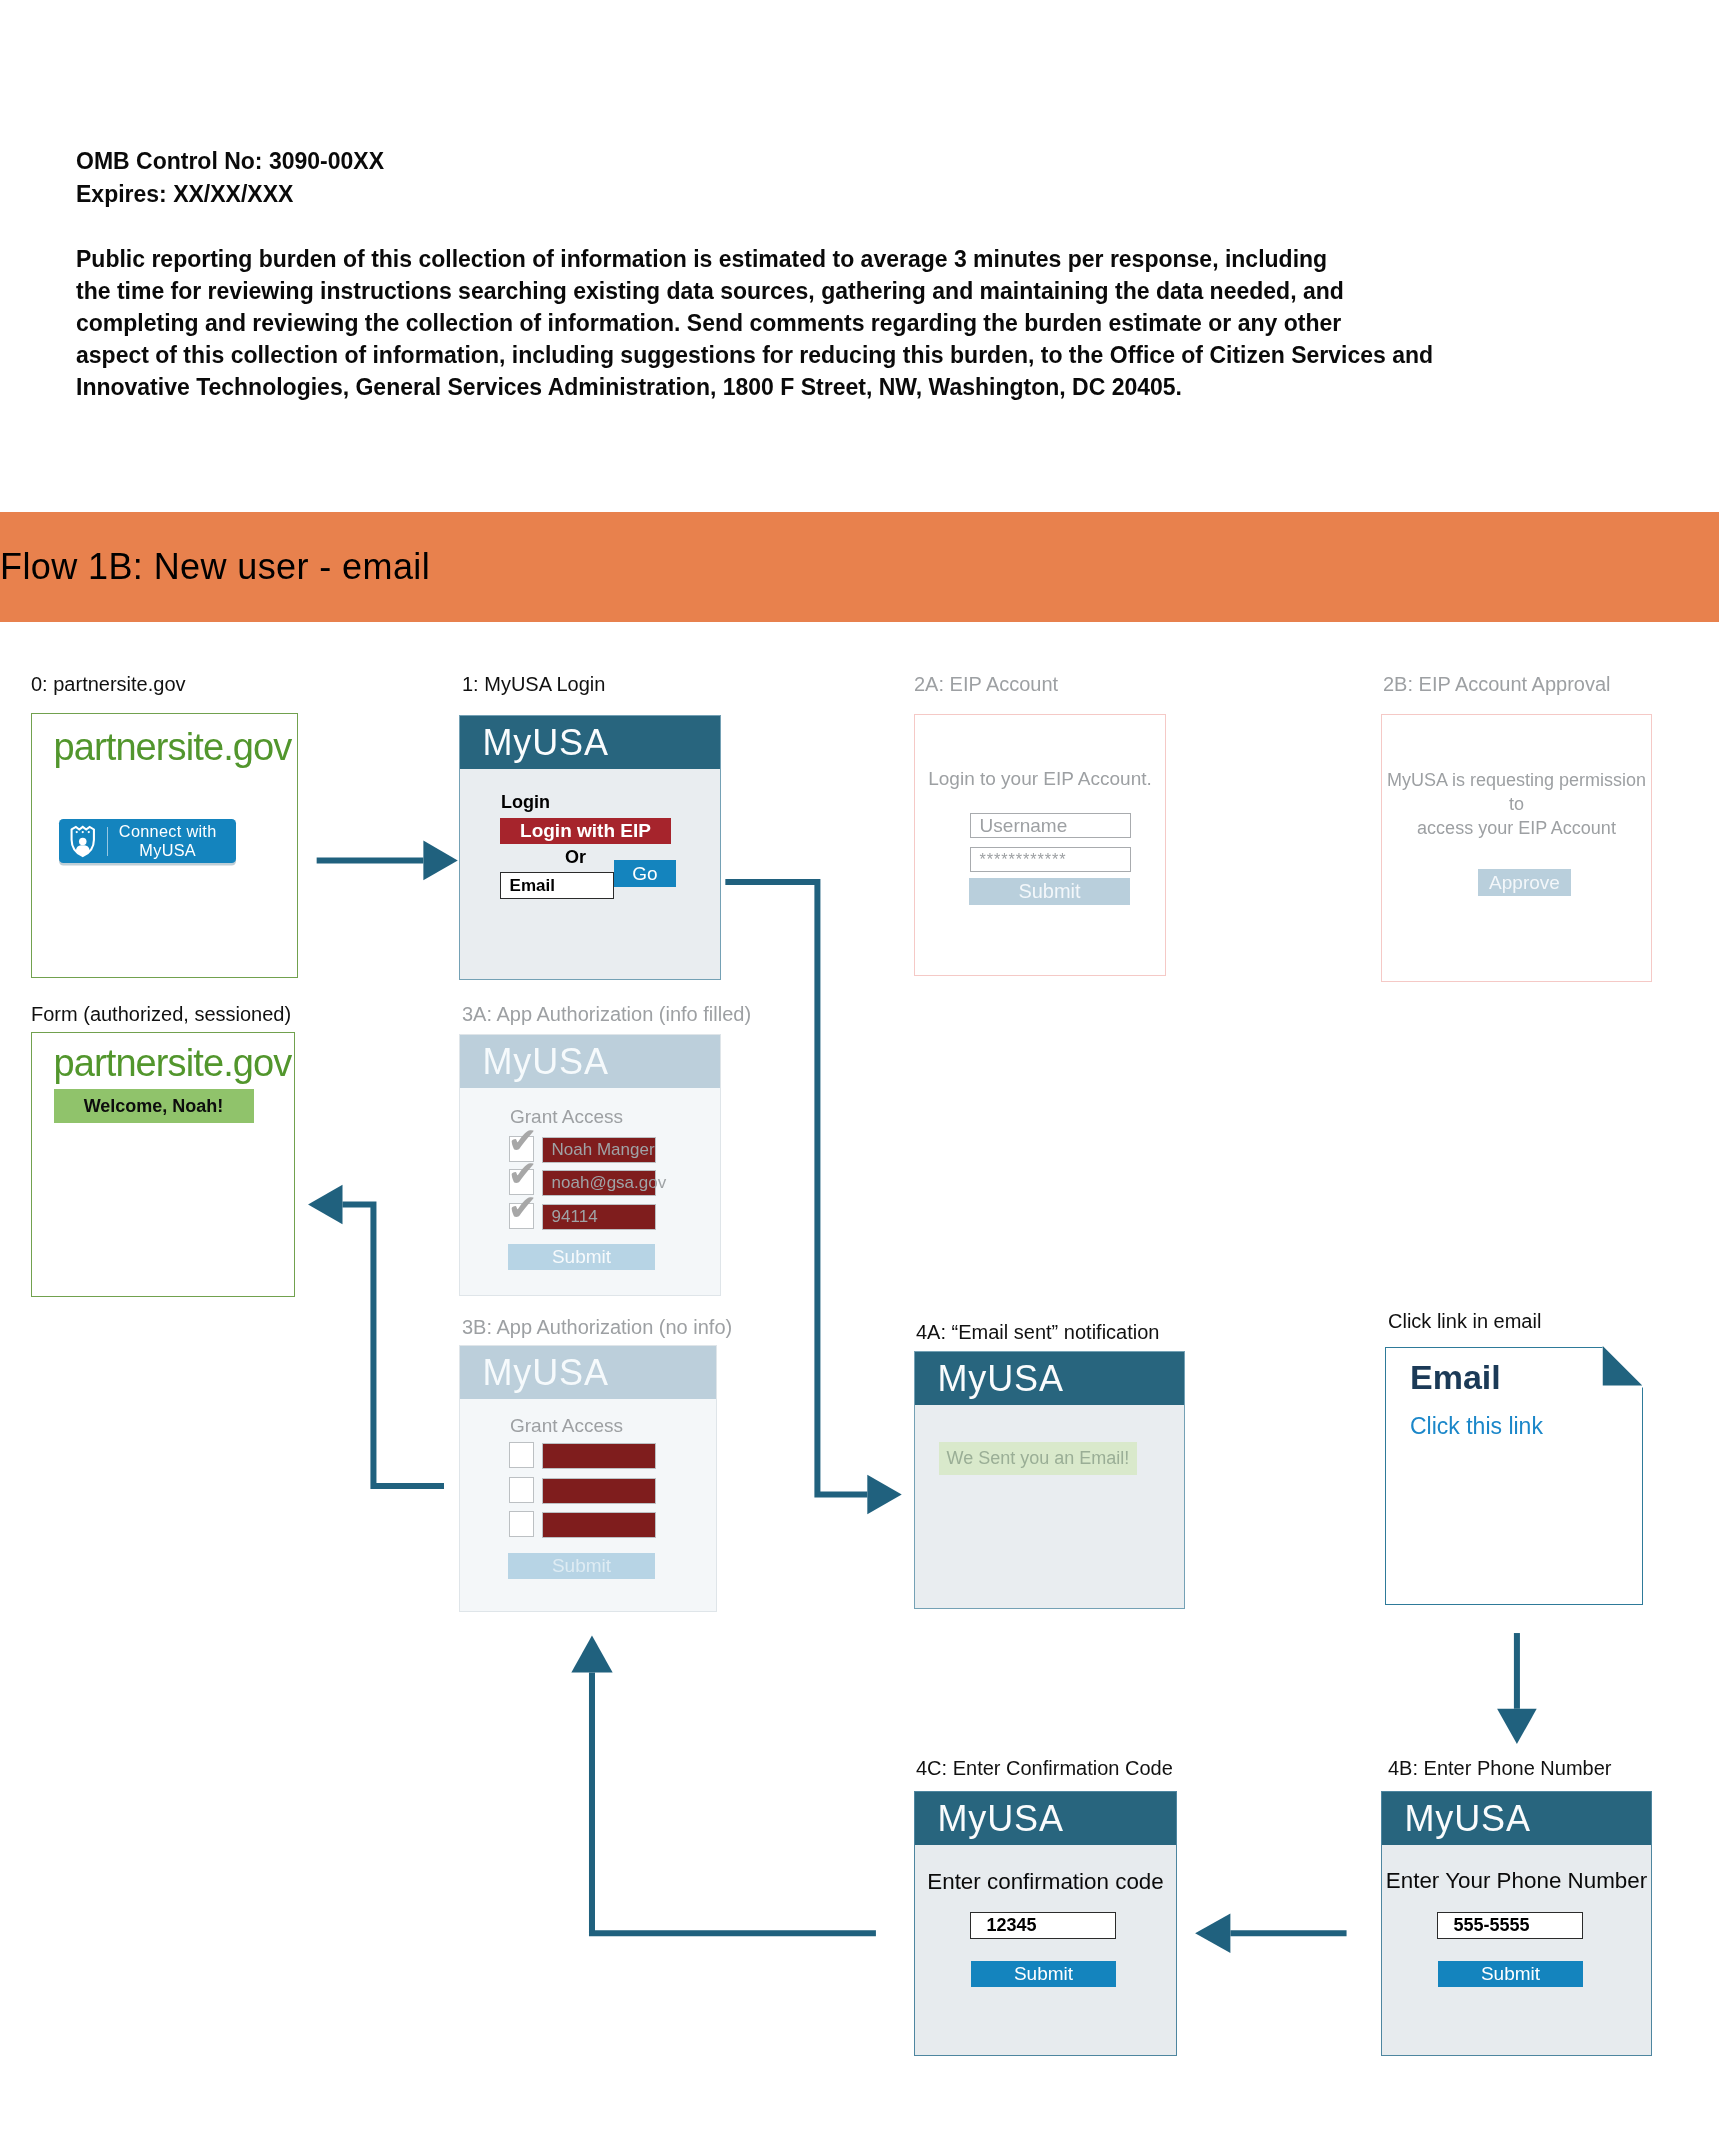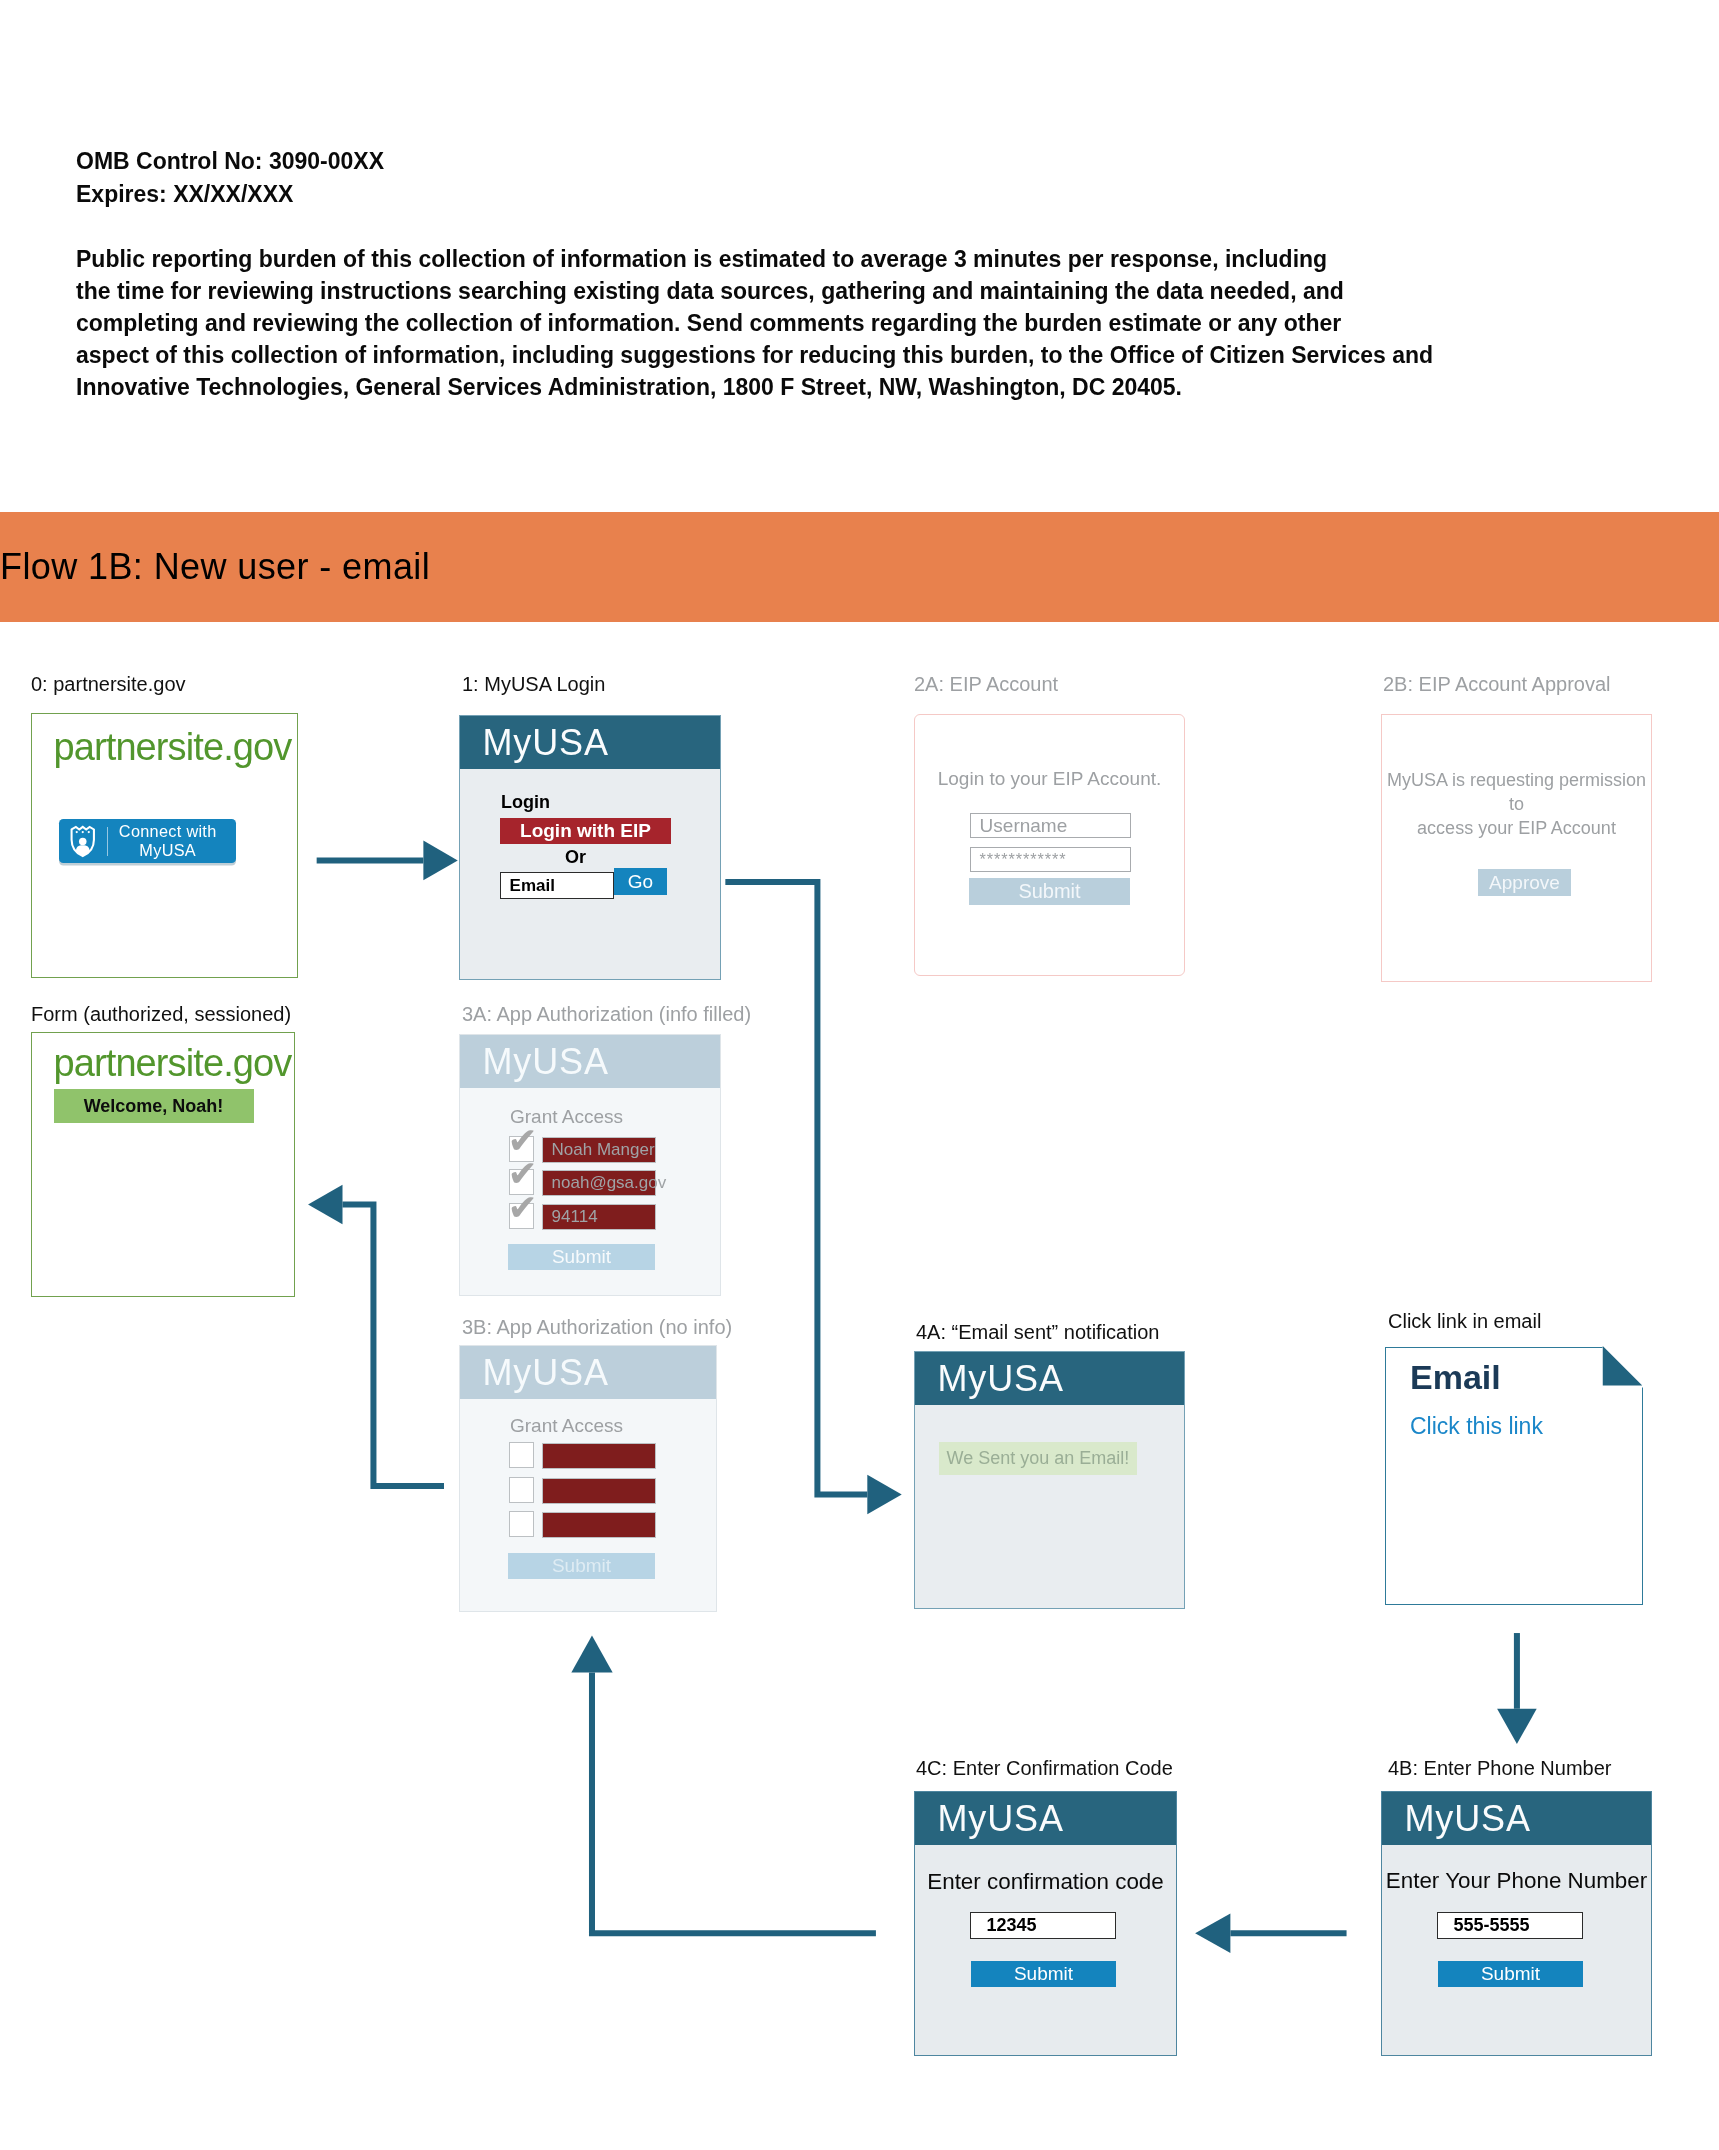--- a/index.html
+++ b/index.html
@@ -110,25 +110,25 @@
     </div>
   </div>
 
   <div class="abs plabel" style="left:462px; top:673px;">1: MyUSA Login</div>
   <div class="box teal" style="left:459px; top:715px; width:262px; height:265px;">
     <div class="mock-header">MyUSA</div>
     <div class="abs" style="left:41px; top:76px; font-size:18px; font-weight:600;">Login</div>
     <div class="btn red" style="left:40px; top:102px; width:171px; height:26px; font-size:19px;">Login with EIP</div>
     <div class="abs" style="left:105px; top:131px; font-size:18px; font-weight:600;">Or</div>
     <div class="minput dark" style="left:40px; top:156px; width:114px; height:27px; font-size:17px;">Email</div>
-    <div class="btn blue" style="left:154px; top:152px; width:53px; height:27px; font-size:19px;">Go</div>
+    <div class="btn blue" style="left:154px; top:144px; width:62px; height:27px; font-size:19px;">Go</div>
   </div>
 
   <div class="abs plabel faded" style="left:914px; top:673px;">2A: EIP Account</div>
-  <div class="box pinkb" style="left:914px; top:714px; width:271px; height:262px;border-radius:6px;">
+  <div class="box pinkb" style="left:914px; top:714px; width:252px; height:262px;">
     <div class="abs graytext" style="left:0; top:53px; width:100%; text-align:center; font-size:19px;">Login to your EIP Account.</div>
     <div class="minput gray" style="left:55px; top:98px; width:161px; height:25px; font-size:19px;">Username</div>
     <div class="minput gray" style="left:55px; top:132px; width:161px; height:25px; font-size:16.3px; letter-spacing:0.9px;">************</div>
     <div class="btn lblue" style="left:54px; top:163px; width:161px; height:27px; font-size:20px;">Submit</div>
   </div>
 
   <div class="abs plabel faded" style="left:1383px; top:673px;">2B: EIP Account Approval</div>
   <div class="box pinkb" style="left:1381px; top:714px; width:271px; height:268px;">
     <div class="abs graytext" style="left:0; top:53px; width:100%; text-align:center; font-size:18px; line-height:24px;">
       <div>MyUSA is requesting permission to</div>

